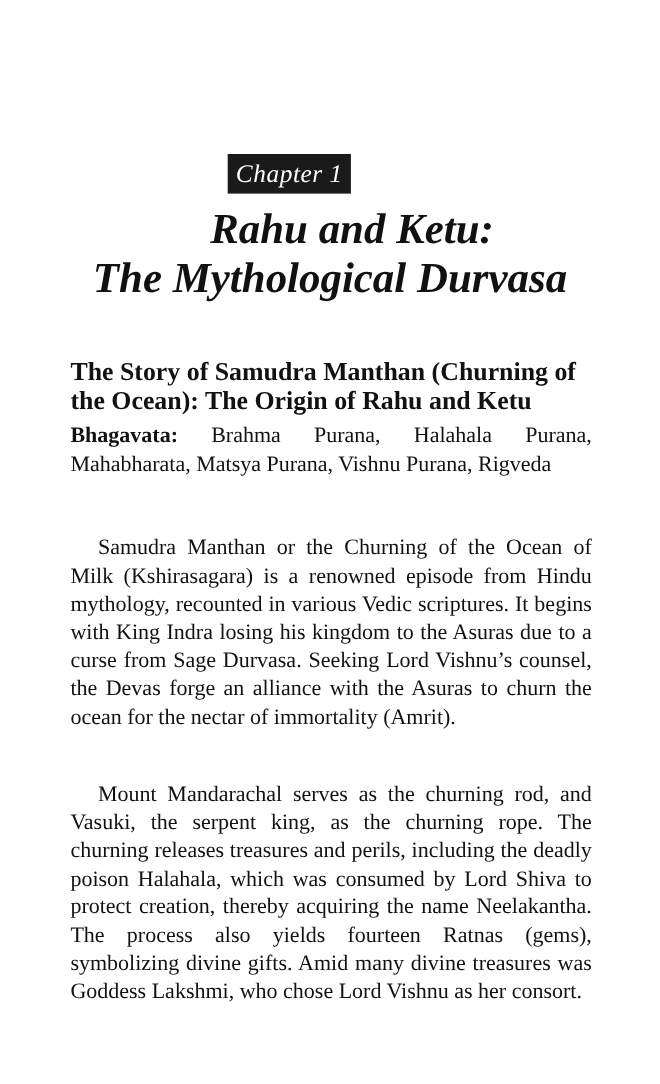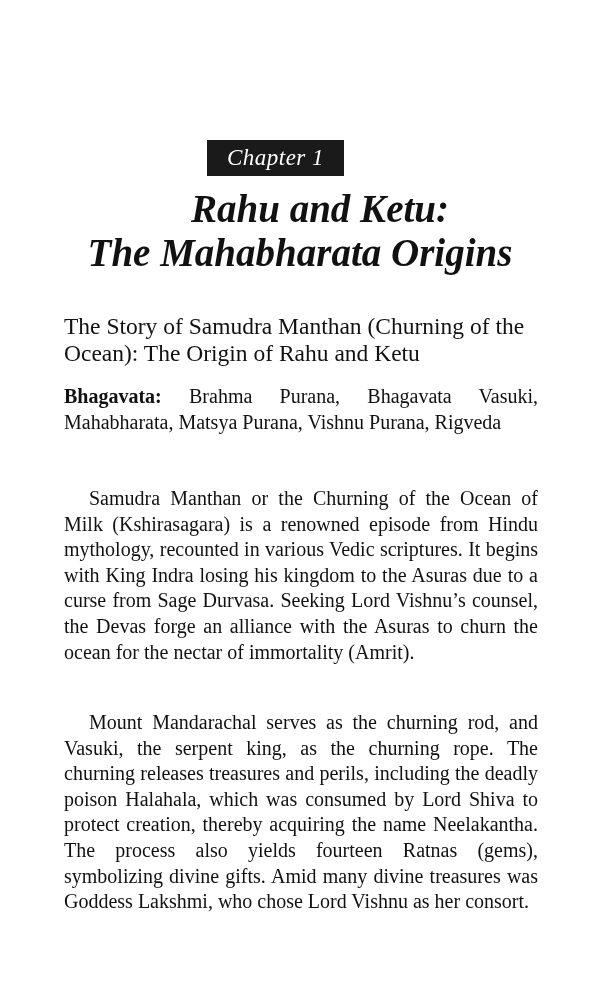--- a/index.html
+++ b/index.html
@@ -1,34 +1,34 @@
 <!DOCTYPE html>
 <html><head>
   <meta charset="utf-8">
   <style>
     html, body { margin:0; padding:0; background:#fff; }
     body { width:600px; height:985px; position:relative; overflow:hidden; color:#111; font-family:"DejaVu Serif", serif; }
-    .badge { position:absolute; left:207px; top:140px; width:137px; height:36px; background:#1a1a1a; color:#fff; font-family:"Liberation Serif", serif; font-style:italic; font-size:23px; line-height:36px; text-align:center; letter-spacing:0.5px; }
+    .badge { position:absolute; left:207px; top:140px; width:112px; height:36px; background:#1a1a1a; color:#fff; font-family:"Liberation Serif", serif; font-style:italic; font-size:23px; line-height:36px; text-align:center; letter-spacing:0.5px; }
     .title { position:absolute; left:0; width:600px; text-align:center; font-family:"Liberation Serif", serif; font-style:italic; font-weight:bold; font-size:39px; line-height:46px; }
     .t1 { top:186px; left:20px; }
     .t2 { top:230px; left:0; }
-    .heading { position:absolute; left:64px; top:313px; width:476px; font-family:"Liberation Serif", serif; font-weight:normal; font-size:23.5px; line-height:27px; }
+    .heading { position:absolute; left:64px; top:325px; width:476px; font-family:"Liberation Serif", serif; font-weight:bold; font-size:23.5px; line-height:27px; }
     .p { position:absolute; left:64px; width:474px; font-family:"Liberation Serif", serif; font-size:20px; line-height:25.6px; text-align:justify; }
     .p .ind { display:inline-block; width:25px; }
     .refs { top:384px; }
     .refs b { font-weight:bold; }
     .p1 { top:486px; }
     .p2 { top:710px;font-family:Liberation Serif, serif; }
   </style>
 </head>
 <body>
 
 <div class="badge">Chapter 1</div>
 <div class="title t1">Rahu and Ketu:</div>
-<div class="title t2">The Mahabharata Origins</div>
+<div class="title t2">The Mythological Durvasa</div>
 
 <div class="heading">The Story of Samudra Manthan (Churning of the Ocean): The Origin of Rahu and Ketu</div>
 
-<div class="p refs"><b>Bhagavata:</b><span> Brahma Purana, Bhagavata Vasuki, Mahabharata, Matsya Purana, Vishnu Purana, Rigveda</span></div>
+<div class="p refs"><b>Bhagavata:</b><span> Brahma Purana, Halahala Purana, Mahabharata, Matsya Purana, Vishnu Purana, Rigveda</span></div>
 
 <div class="p p1"><span class="ind"></span><span>Samudra Manthan or the Churning of the Ocean of Milk (Kshirasagara) is a renowned episode from Hindu mythology, recounted in various Vedic scriptures. It begins with King Indra losing his kingdom to the Asuras due to a curse from Sage Durvasa. Seeking Lord Vishnu’s counsel, the Devas forge an alliance with the Asuras to churn the ocean for the nectar of immortality (Amrit).</span></div>
 
 <div class="p p2"><span class="ind"></span><span>Mount Mandarachal serves as the churning rod, and Vasuki, the serpent king, as the churning rope. The churning releases treasures and perils, including the deadly poison Halahala, which was consumed by Lord Shiva to protect creation, thereby acquiring the name Neelakantha. The process also yields fourteen Ratnas (gems), symbolizing divine gifts. Amid many divine treasures was Goddess Lakshmi, who chose Lord Vishnu as her consort.</span></div>
 
 </body></html>

